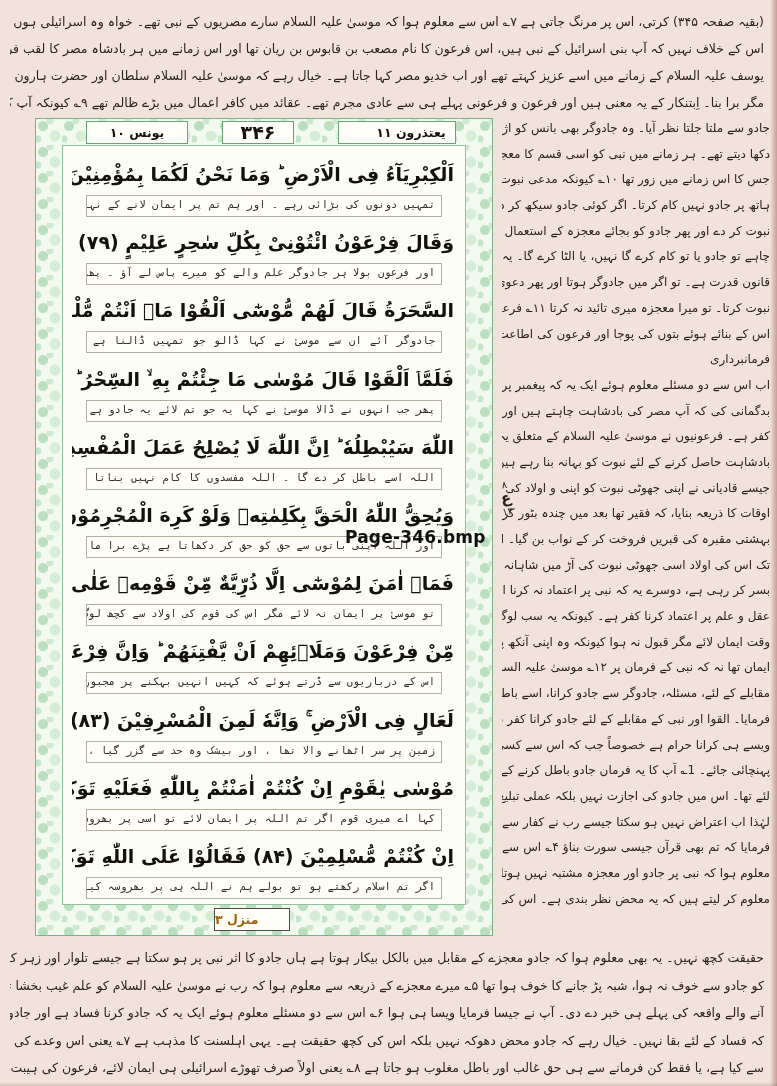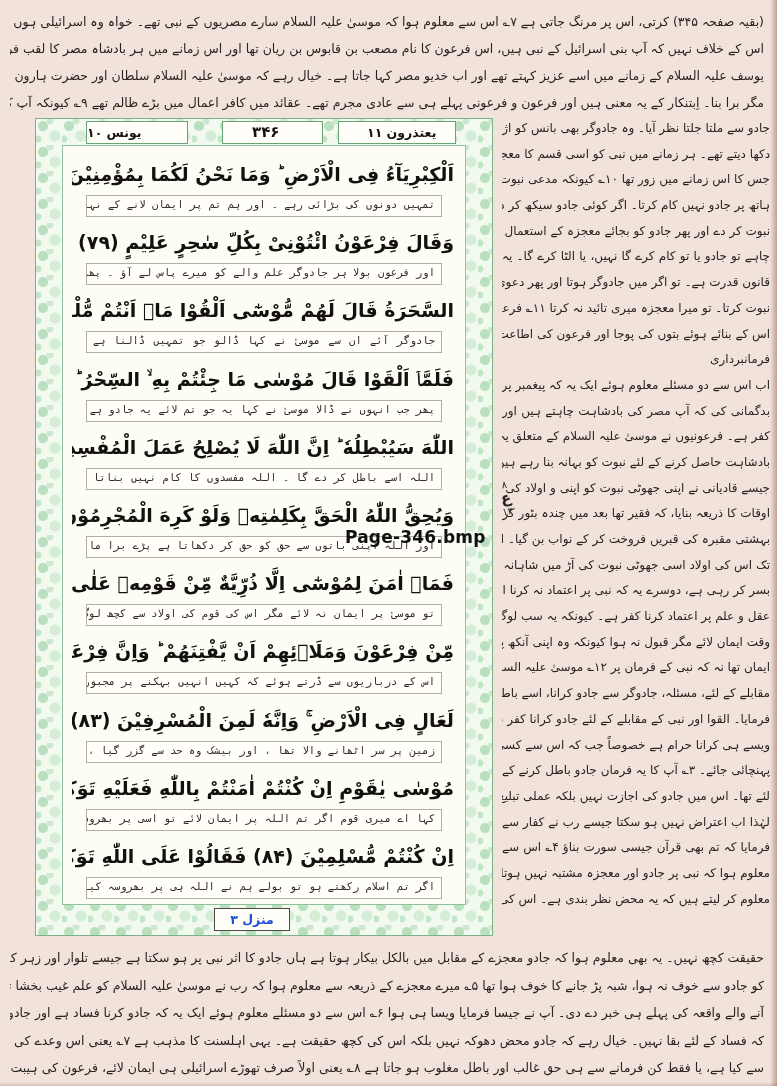--- a/index.html
+++ b/index.html
@@ -39,30 +39,30 @@
       radial-gradient(circle at 2px 20px, #c4e5c8 3px, transparent 4px);
     background-size:26px 26px;
   }
   .frame-inner{
     position:absolute;top:26px;left:26px;right:26px;bottom:30px;
     background:#fcfdf5;border:1px solid #8fc29c;
   }
   .hdr-box{
     position:absolute;top:2px;height:21px;line-height:21px;z-index:3;
     background:#fffef8;border:1px solid #67a374;
-    text-align:left;font-size:12.5px;font-weight:bold;direction:rtl;color:#17130f;
+    text-align:center;font-size:12.5px;font-weight:bold;direction:rtl;color:#17130f;
     overflow:hidden;white-space:nowrap;
   }
   .hdr-juz{right:36px;width:88px;padding-left:28px;}
-  .hdr-page{left:186px;width:70px;font-size:15px;padding-left:29px;}
+  .hdr-page{left:186px;width:70px;font-size:19px;}
   .hdr-surah{left:50px;width:100px;}
   .manzil-box{
     position:absolute;bottom:4px;left:calc(50% - 50px);width:74px;height:21px;line-height:21px;
     background:#fffef8;border:1px solid #4c4c44;z-index:3;
-    text-align:center;font-size:12.5px;font-weight:bold;direction:rtl;color:#1d4ed8;
+    text-align:left;font-size:12.5px;font-weight:bold;direction:rtl;color:#a16207;
     overflow:hidden;white-space:nowrap;
   }
   .verses{
     position:absolute;top:3px;left:5px;right:5px;bottom:3px;
     display:flex;flex-direction:column;justify-content:space-between;padding:2px 4px;
   }
   .vpair{flex:0 0 auto;}
   .ar{
     direction:rtl;unicode-bidi:plaintext;text-align:justify;text-align-last:justify;
     height:44px;line-height:46px;font-size:19px;font-weight:bold;color:#14100d;
@@ -182,21 +182,21 @@
     <div class="uline">اوقات کا ذریعہ بنایا، کہ فقیر تھا بعد میں چندہ بٹور کر اور</div>
     <div class="uline">بہشتی مقبرہ کی قبریں فروخت کر کے نواب بن گیا۔ اب</div>
     <div class="uline">تک اس کی اولاد اسی جھوٹی نبوت کی آڑ میں شاہانہ زندگی</div>
     <div class="uline">بسر کر رہی ہے، دوسرے یہ کہ نبی پر اعتماد نہ کرنا اور اپنی</div>
     <div class="uline">عقل و علم پر اعتماد کرنا کفر ہے۔ کیونکہ یہ سب لوگ ڈوبتے</div>
     <div class="uline">وقت ایمان لائے مگر قبول نہ ہوا کیونکہ وہ اپنی آنکھ پر</div>
     <div class="uline">ایمان تھا نہ کہ نبی کے فرمان پر ۱۲؎ موسیٰ علیہ السلام کے</div>
     <div class="uline">مقابلے کے لئے، مسئلہ، جادوگر سے جادو کرانا، اسے باطل</div>
     <div class="uline">فرمایا۔ القوا اور نبی کے مقابلے کے لئے جادو کرانا کفر ہے،</div>
     <div class="uline">ویسے ہی کرانا حرام ہے خصوصاً جب کہ اس سے کسی کو ایذا</div>
-    <div class="uline">پہنچائی جائے۔ ۳؎ آپ کا یہ فرمان جادو باطل کرنے کے</div>
+    <div class="uline">پہنچائی جائے۔ 1؎ آپ کا یہ فرمان جادو باطل کرنے کے</div>
     <div class="uline">لئے تھا۔ اس میں جادو کی اجازت نہیں بلکہ عملی تبلیغ ہے</div>
     <div class="uline">لہٰذا اب اعتراض نہیں ہو سکتا جیسے رب نے کفار سے</div>
     <div class="uline">فرمایا کہ تم بھی قرآن جیسی سورت بناؤ ۴؎ اس سے</div>
     <div class="uline">معلوم ہوا کہ نبی پر جادو اور معجزہ مشتبہ نہیں ہوتا۔ وہ</div>
     <div class="uline">معلوم کر لیتے ہیں کہ یہ محض نظر بندی ہے۔ اس کی</div>
   </div>
 
   <div class="footer-block">
     <div class="uline">حقیقت کچھ نہیں۔ یہ بھی معلوم ہوا کہ جادو معجزے کے مقابل میں بالکل بیکار ہوتا ہے ہاں جادو کا اثر نبی پر ہو سکتا ہے جیسے تلوار اور زہر کا اثر یہ بھی معلوم ہوا کہ آپ</div>
     <div class="uline">کو جادو سے خوف نہ ہوا، شبہ پڑ جانے کا خوف ہوا تھا ۵؎ میرے معجزے کے ذریعہ سے معلوم ہوا کہ رب نے موسیٰ علیہ السلام کو علم غیب بخشا تھا کہ آپ نے اگلے</div>

